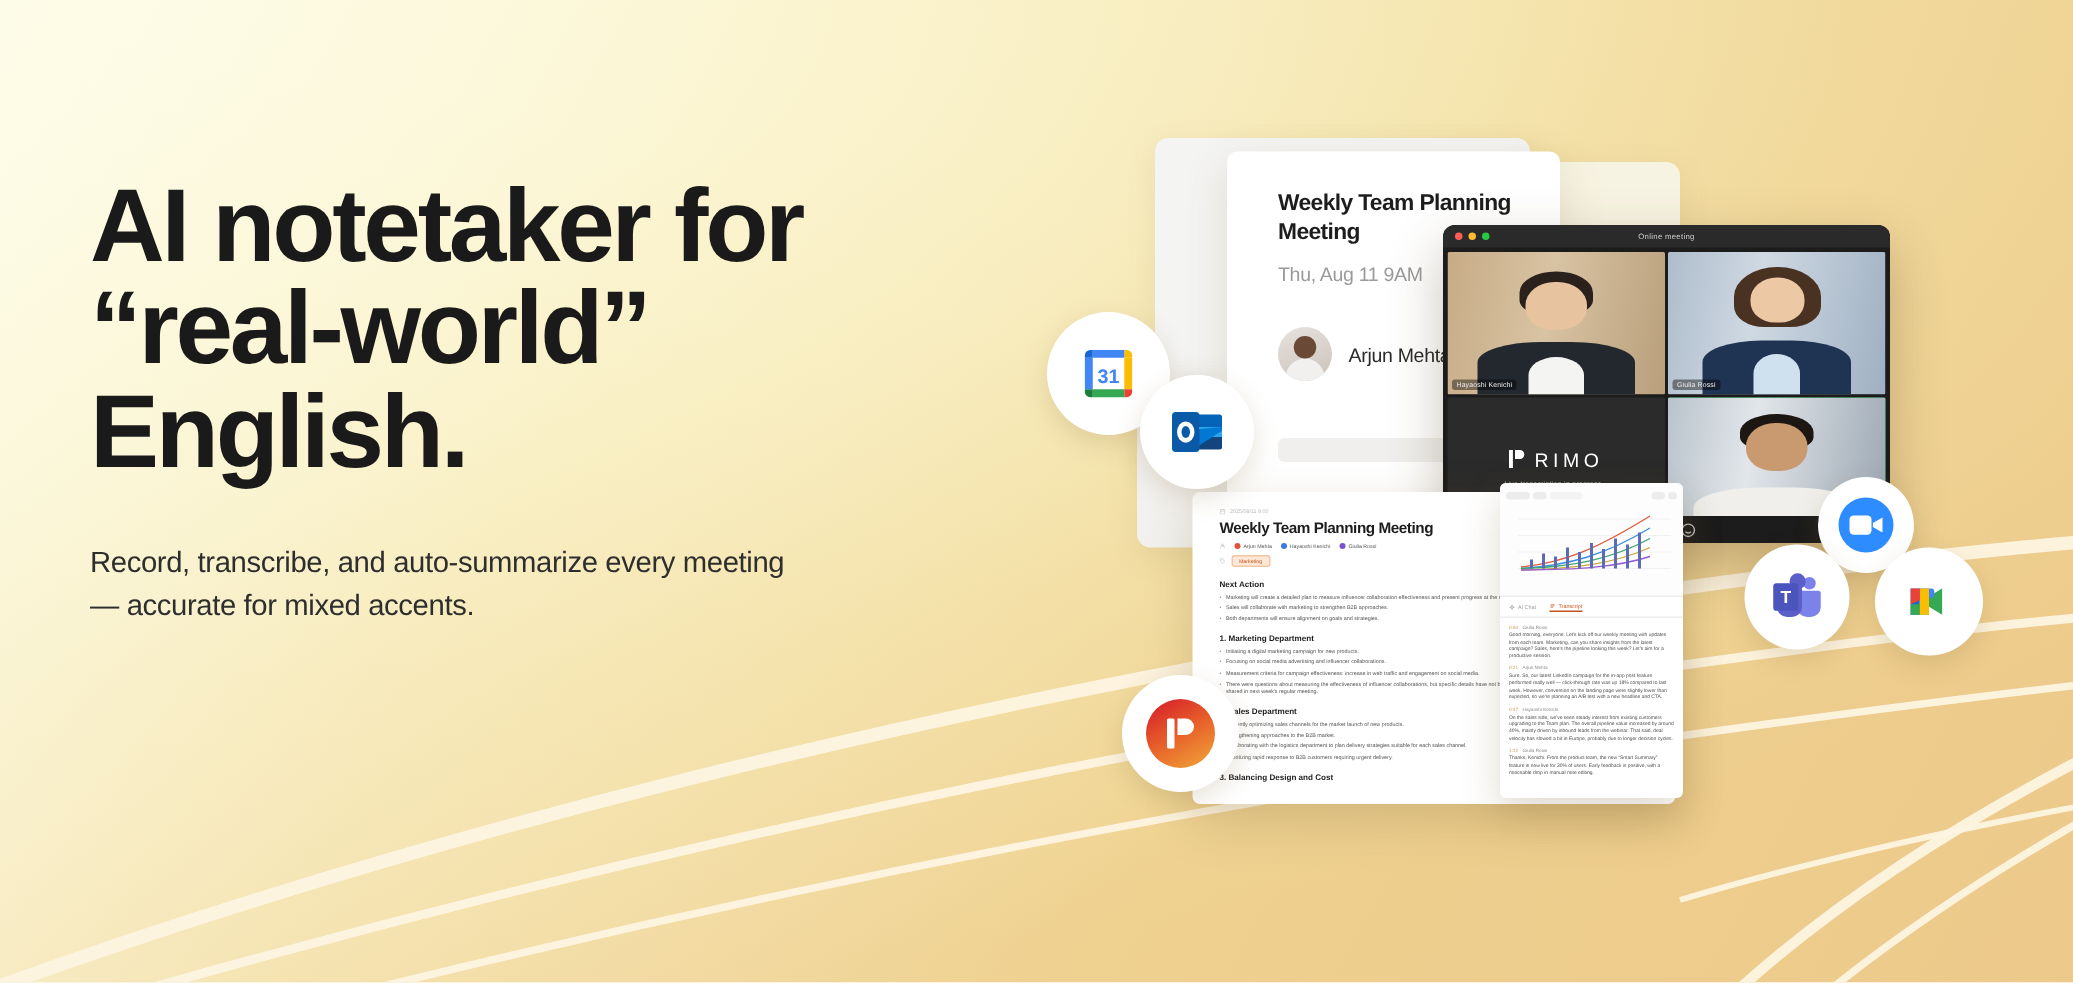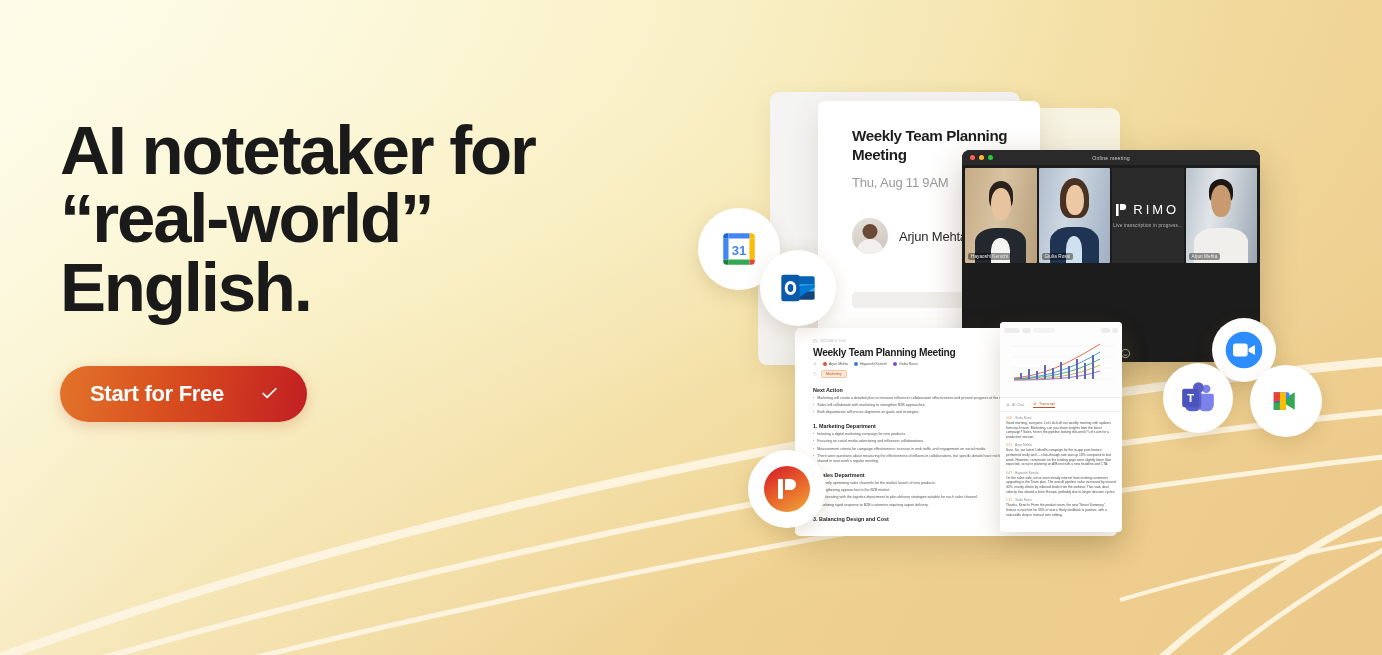--- a/index.html
+++ b/index.html
@@ -127,21 +127,21 @@
     box-shadow: 0 14px 36px rgba(80,60,30,0.30);
     overflow: hidden;
   }
   .vidbar { height: 15px; background: #2a2a2a; display: flex; align-items: center; padding: 0 8px; position: relative; }
   .dot { width: 5px; height: 5px; border-radius: 50%; margin-right: 4px; }
   .d-r { background: #ff5f57; } .d-y { background: #febc2e; } .d-g { background: #28c840; }
   .vidbar-title {
     position: absolute; left: 0; right: 0; text-align: center;
     font-size: 5.2px; color: #cfcfcf; letter-spacing: 0.2px;
   }
-  .vidgrid { display: grid; grid-template-columns: 1fr 1fr 1fr 1fr; grid-template-rows: 1fr 1fr; gap: 2px; padding: 3px; height: calc(100% - 15px); }
+  .vidgrid { display: grid; grid-template-columns: 1fr 1fr; grid-template-rows: 1fr 1fr; gap: 2px; padding: 3px; height: calc(100% - 15px); }
   .tile { position: relative; overflow: hidden; background: #111; border-radius: 1px; }
   .tile.active { outline: 1.4px solid #2fbf5b; outline-offset: -1.4px; }
   .tile-name {
     position: absolute; left: 3px; bottom: 3px;
     font-size: 4.6px; color: #f0f0f0;
     background: rgba(0,0,0,0.42);
     padding: 1px 3px; border-radius: 2px;
     letter-spacing: 0.1px; white-space: nowrap;
   }
   .brandtile { background: #2b2b2b; display: flex; flex-direction: column; align-items: center; justify-content: center; gap: 6px; }
@@ -243,28 +243,22 @@
       <path d="M1150 668 C 1210 612, 1290 556, 1400 500" stroke-width="7"></path>
       <path d="M1205 672 C 1268 620, 1340 572, 1430 524" stroke-width="5"></path>
       <path d="M1120 600 C 1200 576, 1320 548, 1430 530" stroke-width="4"></path>
     </g>
   </svg>
 
   <div class="copy">
     <h1 class="headline">AI notetaker for
 “real-world”
 English.</h1>
-    <button class="cta">
-      <span>Start for Free</span>
-      <span class="check">
-        <svg width="19" height="19" viewBox="0 0 24 24" fill="none" stroke="#fff" stroke-width="2.2" stroke-linecap="round" stroke-linejoin="round">
-            <polyline points="20 6 9 17 4 12"></polyline>
-          </svg>
-      </span>
-    </button>
+    <p class="subhead">Record, transcribe, and auto-summarize every meeting
+— accurate for mixed accents.</p>
   </div>
 
   <div class="collage">
 
     <div class="ghost ghost-a"></div>
     <div class="ghost ghost-b"></div>
     <div class="ghost ghost-c"></div>
 
     <div class="invite">
       <div class="invite-title">Weekly Team Planning Meeting</div>

